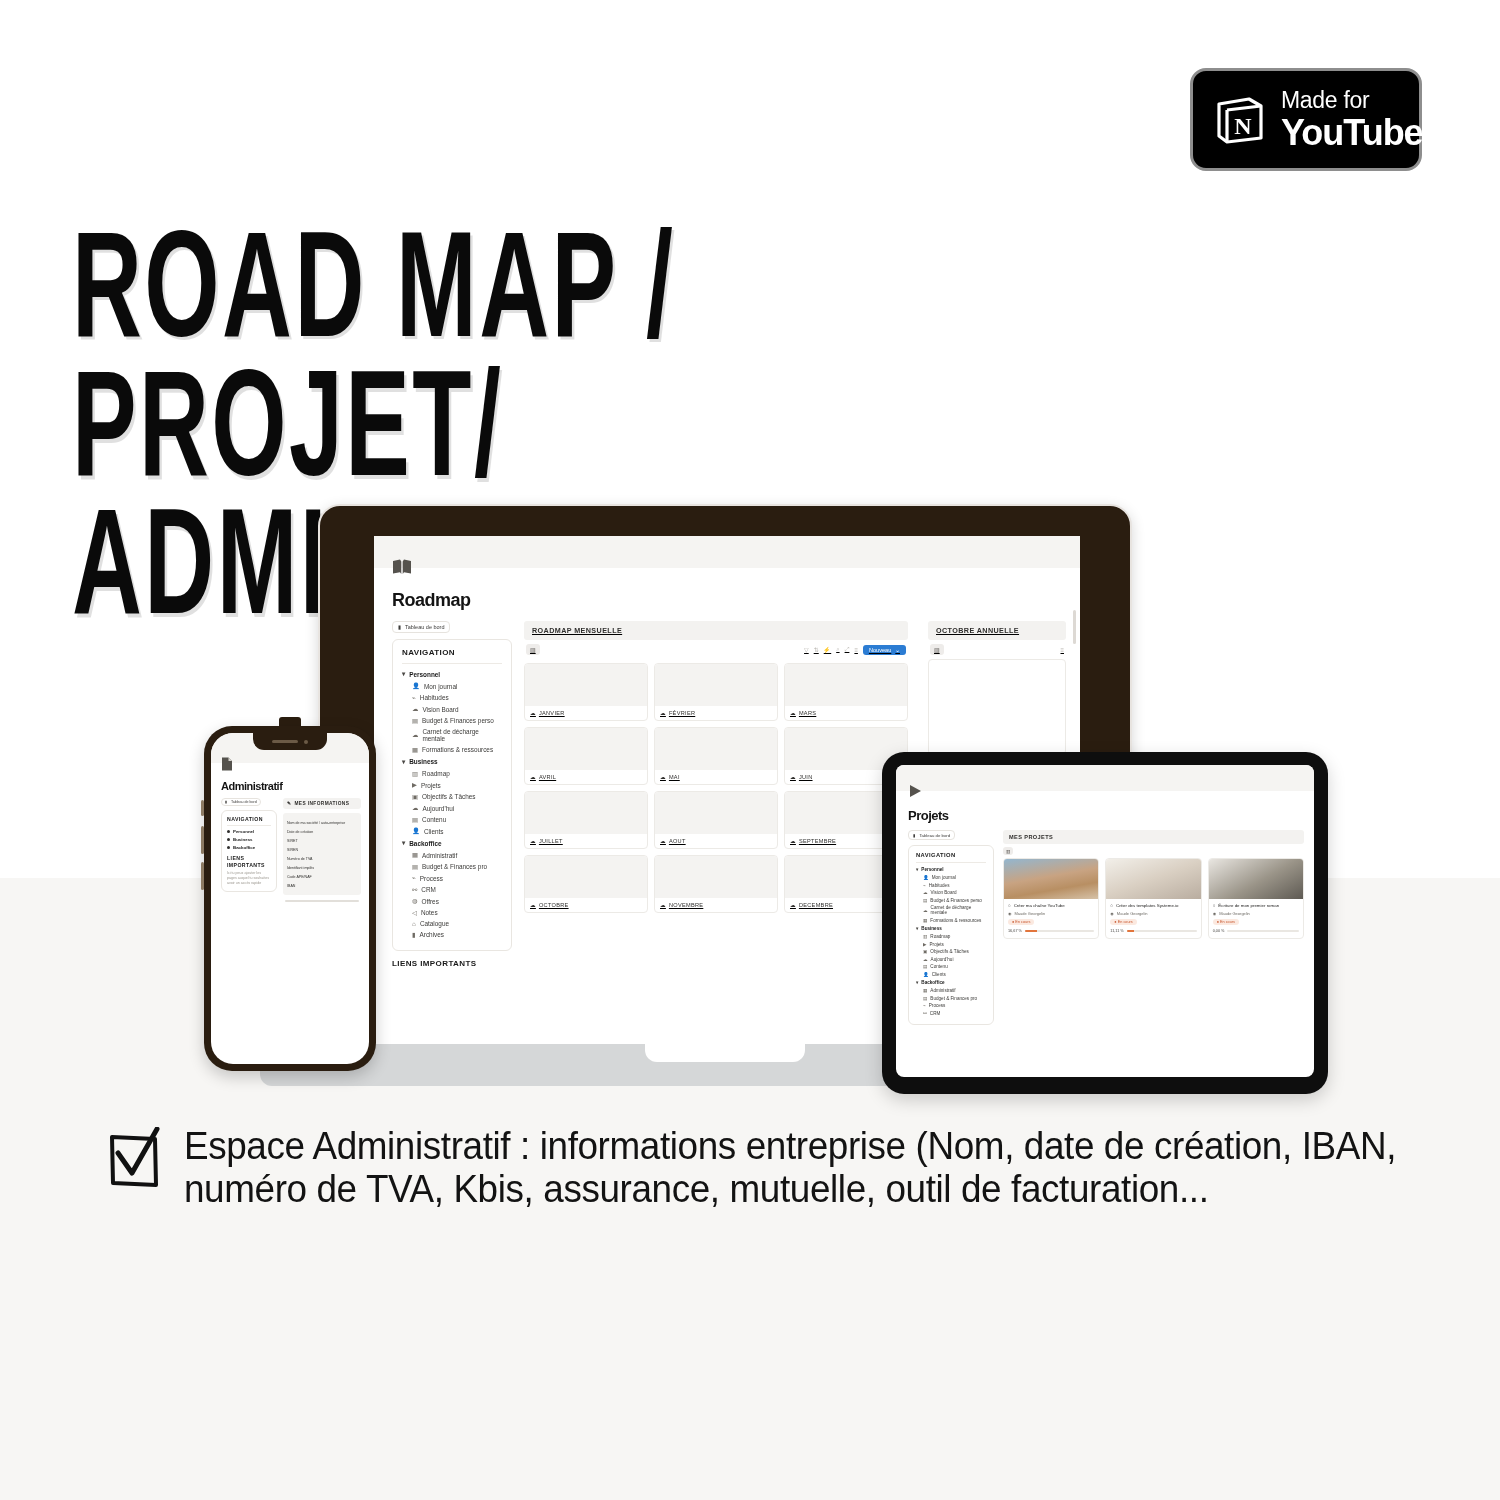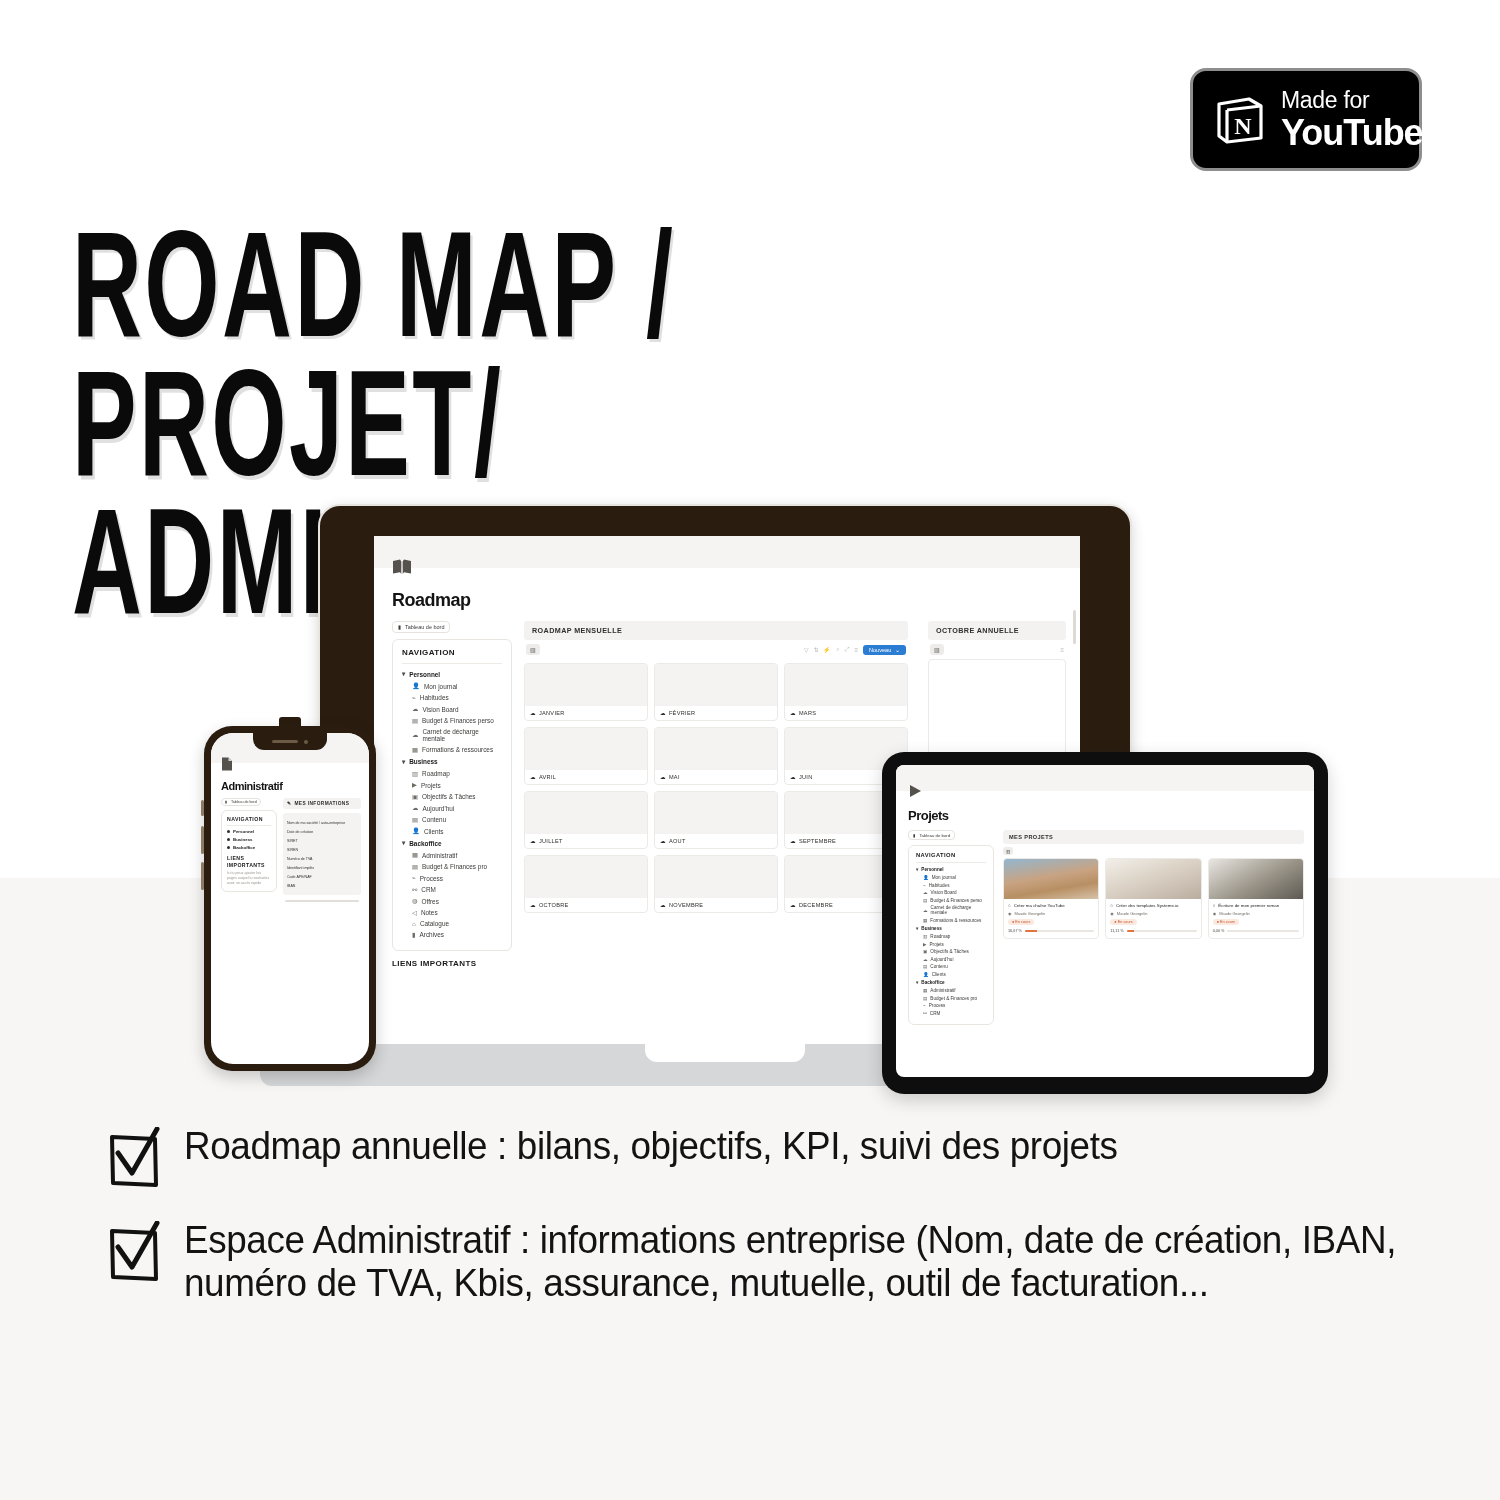--- a/index.html
+++ b/index.html
@@ -133,21 +133,21 @@
   .lp .np-icon { font-size: 20px; margin: -10px 0 0 18px; }
   .lp .np-title { font-size: 18px; margin: 12px 0 0 18px; }
   .lp-body { display: flex; gap: 12px; padding: 10px 14px 0 18px; }
   .lp-left { width: 120px; flex: 0 0 120px; }
   .lp .np-crumb { font-size: 5.5px; padding: 2px 5px; margin-bottom: 6px; }
   .lp .np-nav { padding: 8px 9px 8px 9px; }
   .lp .np-nav-h { font-size: 8px; padding-bottom: 6px; margin-bottom: 6px; }
   .lp .np-grp { font-size: 6.4px; margin: 4px 0; gap: 4px; }
   .lp .np-it { font-size: 6.4px; margin: 3.5px 0 3.5px 10px; gap: 4px; }
   .lp .np-liens { font-size: 8px; margin-top: 8px; }
-  .lp-right { flex: 1; display: flex; gap: 20px; }
+  .lp-right { flex: 1; display: flex; gap: 20px; text-decoration: underline; }
   .lp-col-m { flex: 1 1 auto; }
   .lp-col-a { width: 138px; flex: 0 0 138px; }
   .lp .np-sect-h { font-size: 7.2px; padding: 5px 8px; border-radius: 3px; }
   .lp-toolbar { display: flex; align-items: center; justify-content: space-between; padding: 4px 2px; }
   .lp-viewchip {
     background: #eeecea; border-radius: 3px; padding: 2px 4px; color: #55524d; font-size: 6px;
   }
   .lp-tools { display: flex; align-items: center; gap: 5px; color: #b9b6b1; font-size: 6px; }
   .lp-new {
     background: #2b7cd3; color: #fff; border-radius: 3px; padding: 2px 6px; font-size: 5.6px;
@@ -724,24 +724,17 @@
       </div>
     </div>
   </div>
 
   <div class="checklist" id="checklist">
       <div class="crow">
         <span class="cbox"><svg width="58" height="62" viewBox="0 0 58 62">
             <path d="M4 10 L5 56 L48 58 L47 12 Z" fill="none" stroke="#111" stroke-width="4" stroke-linejoin="round" stroke-linecap="round"></path>
             <path d="M10 26 L24 46 L49 2" fill="none" stroke="#111" stroke-width="5" stroke-linecap="round" stroke-linejoin="round"></path>
           </svg></span>
-        <div class="ctext">Roadmap annuelle : bilans, objectifs, KPI, suivi des projets</div>
-      </div>
-      <div class="crow">
-        <span class="cbox"><svg width="58" height="62" viewBox="0 0 58 62">
-            <path d="M4 10 L5 56 L48 58 L47 12 Z" fill="none" stroke="#111" stroke-width="4" stroke-linejoin="round" stroke-linecap="round"></path>
-            <path d="M10 26 L24 46 L49 2" fill="none" stroke="#111" stroke-width="5" stroke-linecap="round" stroke-linejoin="round"></path>
-          </svg></span>
         <div class="ctext">Espace Administratif : informations entreprise (Nom, date de création, IBAN, numéro de TVA, Kbis, assurance, mutuelle, outil de facturation...</div>
       </div>
     </div>
 
 </div>
 
 </body></html>

